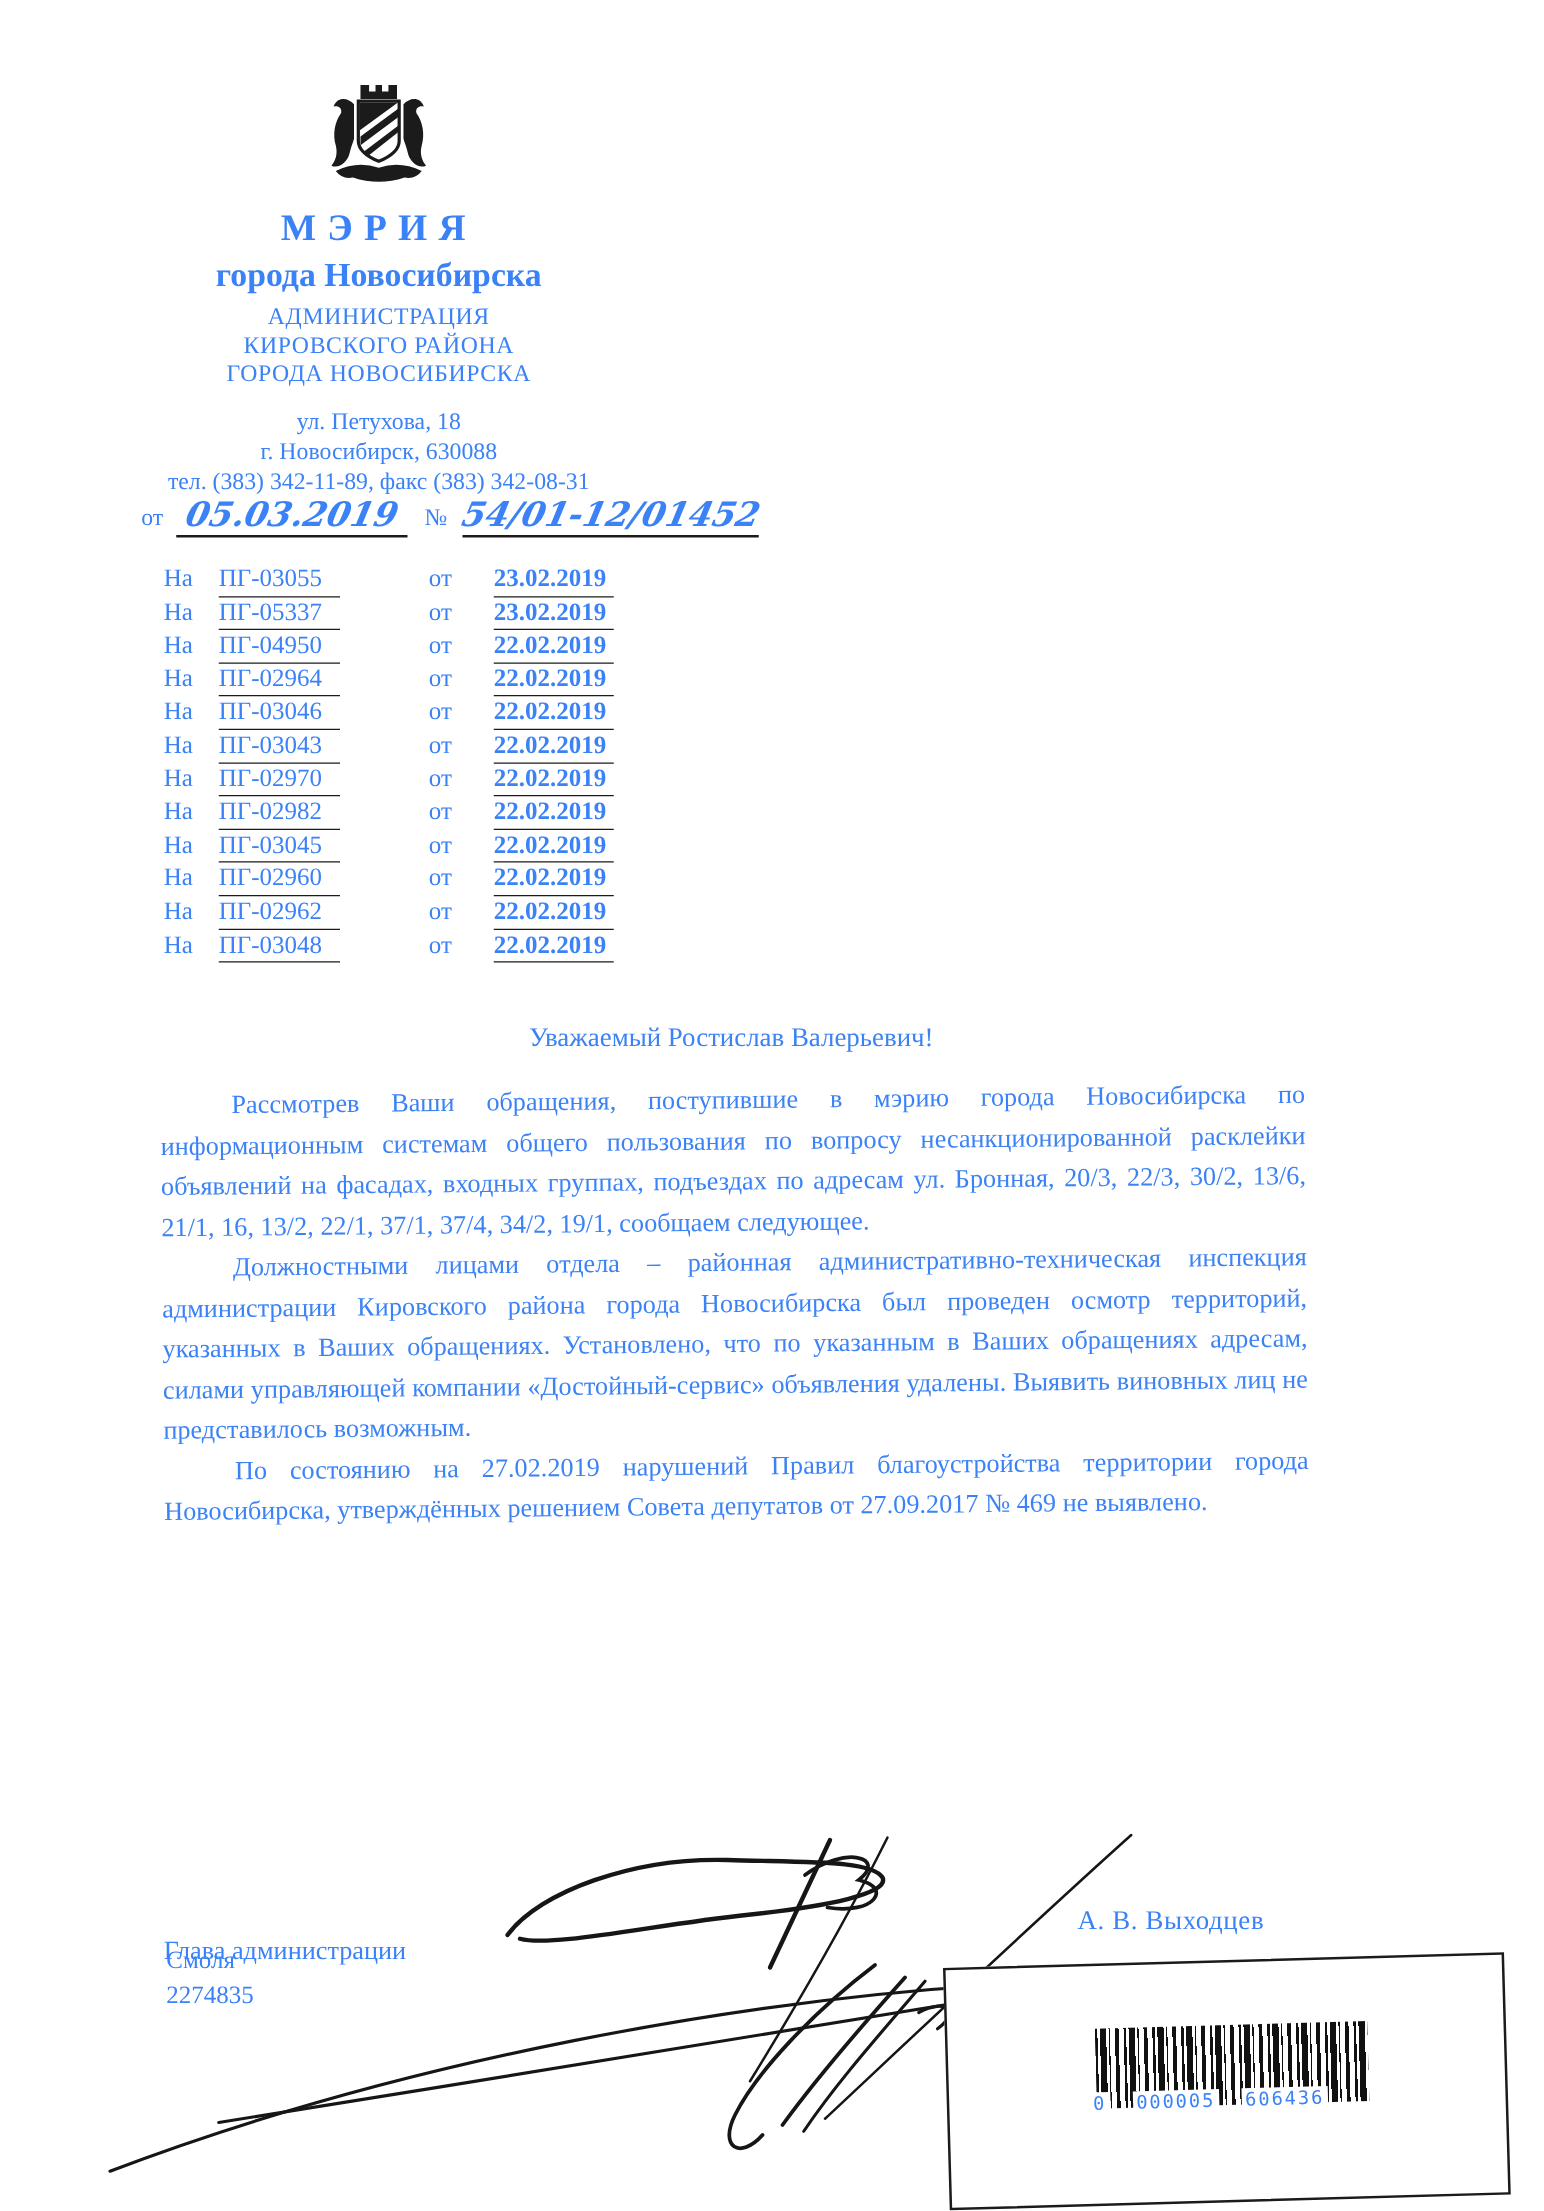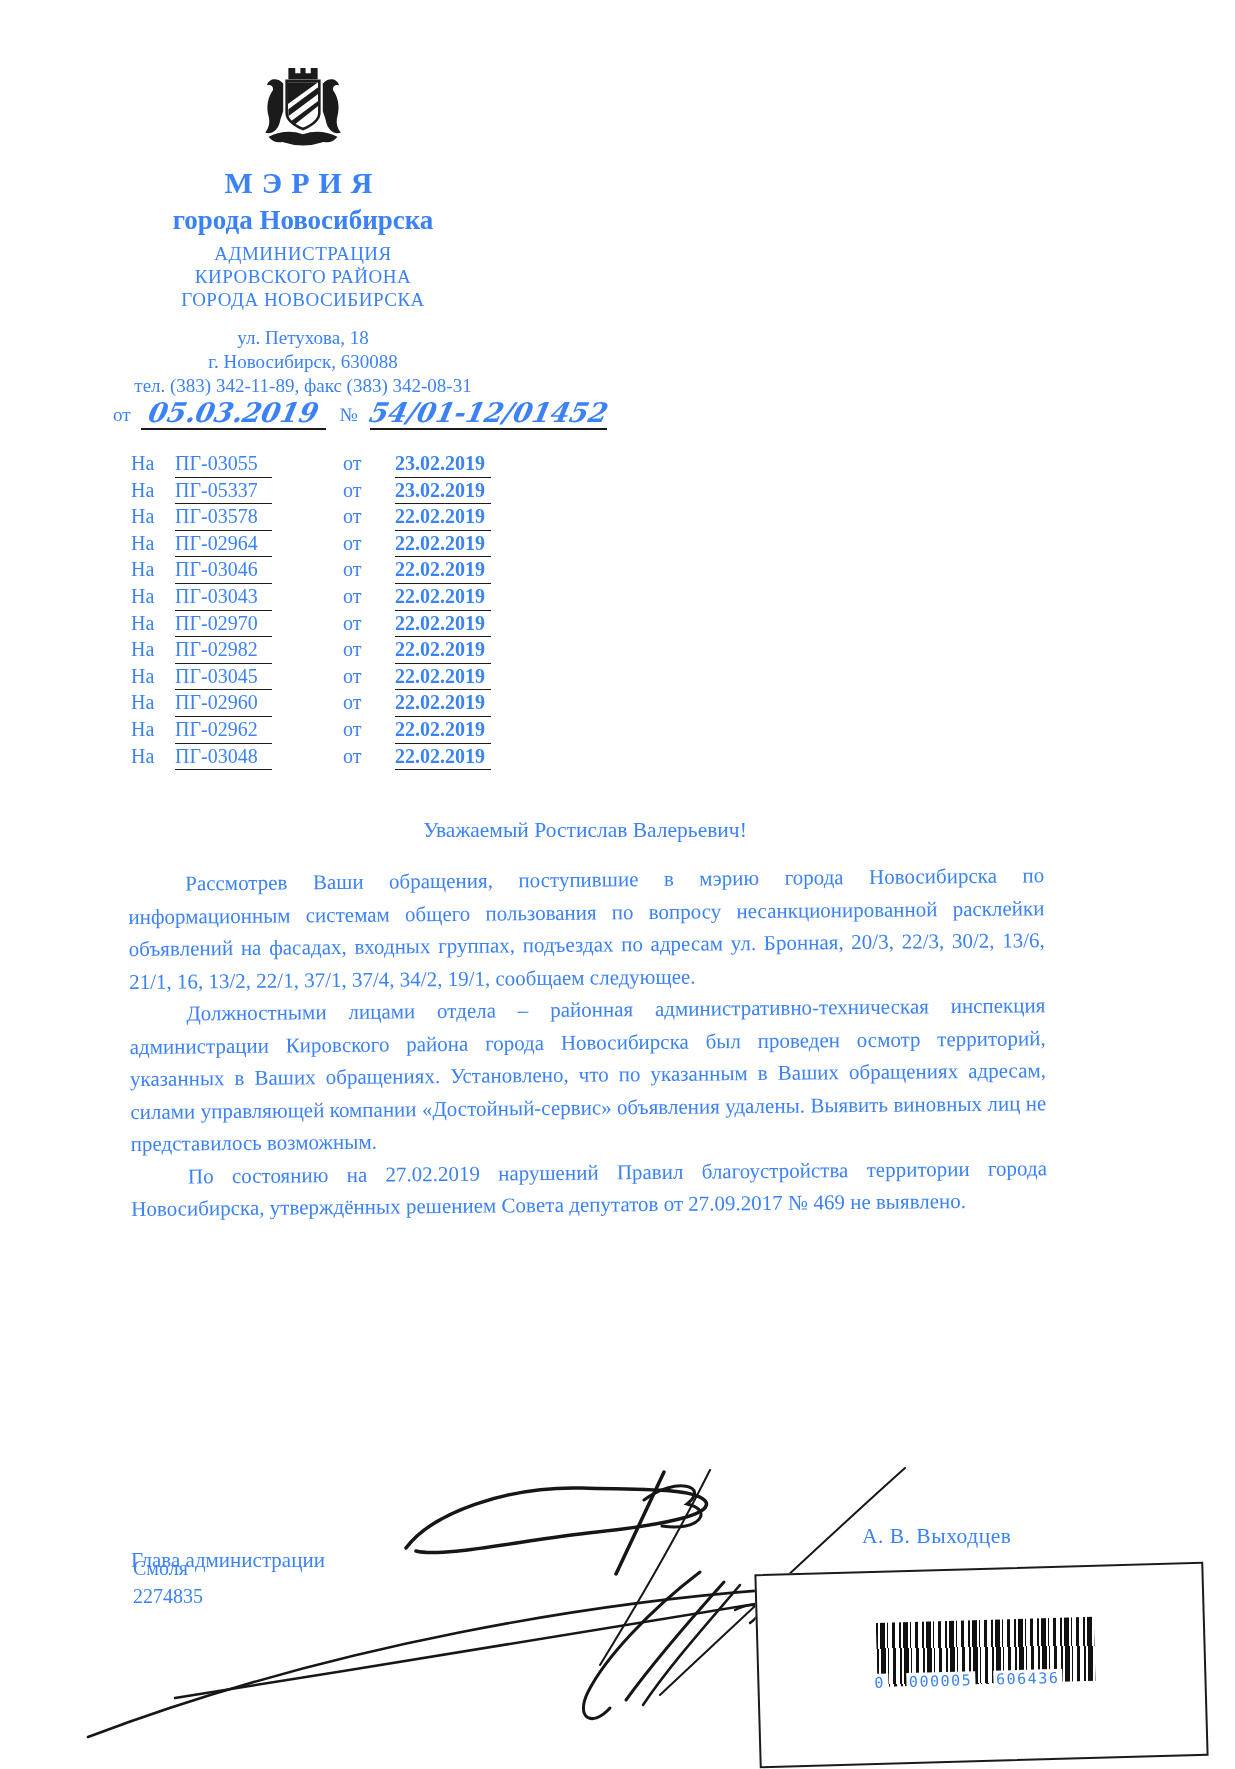--- a/index.html
+++ b/index.html
@@ -174,21 +174,21 @@
         <span class="date">23.02.2019</span>
     </div>
     <div class="ref-row">
       <span>На</span>
         <span class="num">ПГ-05337</span>
         <span>от</span>
         <span class="date">23.02.2019</span>
     </div>
     <div class="ref-row">
       <span>На</span>
-        <span class="num">ПГ-03578</span>
+        <span class="num">ПГ-04950</span>
         <span>от</span>
         <span class="date">22.02.2019</span>
     </div>
     <div class="ref-row">
       <span>На</span>
         <span class="num">ПГ-02964</span>
         <span>от</span>
         <span class="date">22.02.2019</span>
     </div>
     <div class="ref-row">

